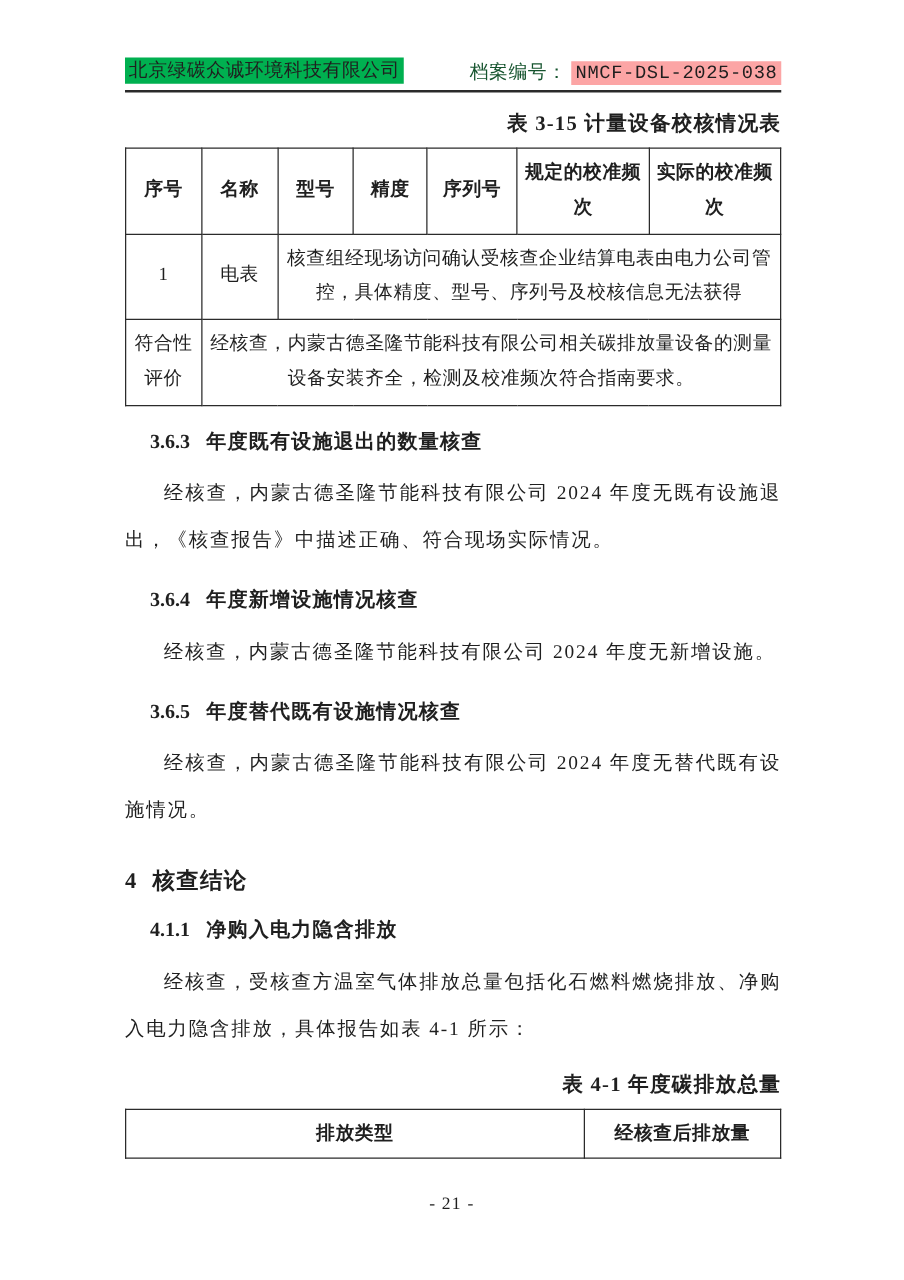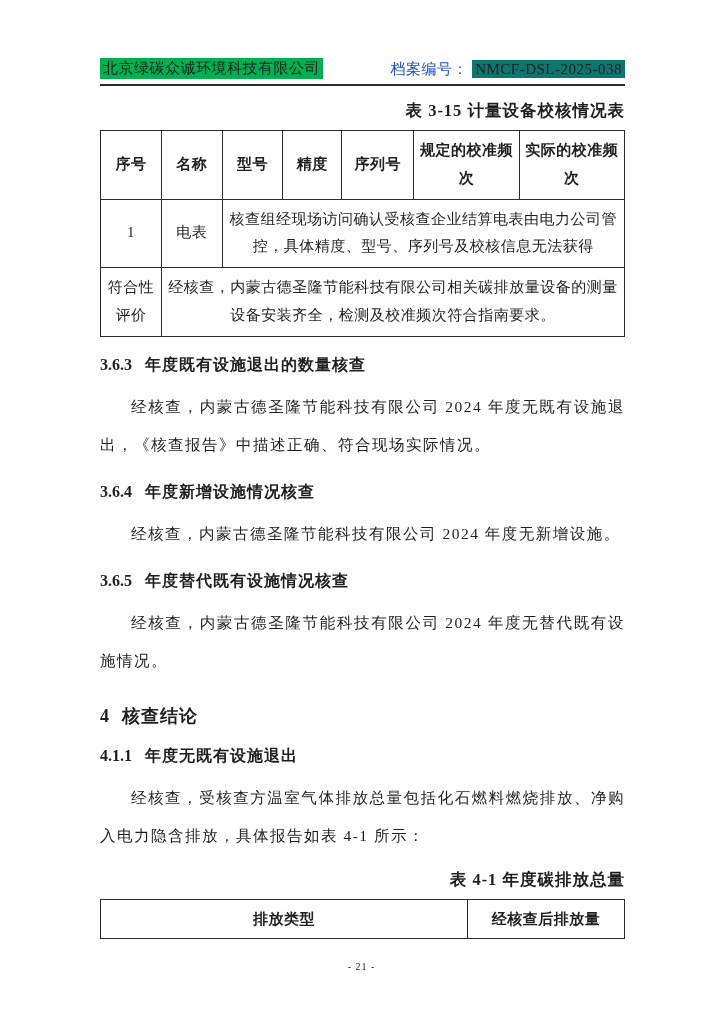--- a/index.html
+++ b/index.html
@@ -8,21 +8,21 @@
     box-sizing:border-box; padding:46px 98px 0 100px; position:relative;
     font-family:"Liberation Serif","DejaVu Serif",serif; color:#1f1f1f;
     overflow:hidden;
   }
   
   .doc-header {
     display:flex; justify-content:space-between; align-items:flex-end;
     border-bottom:2px solid #2a2a2a; padding-bottom:5px;
     font-size:15px; letter-spacing:0.5px; white-space:nowrap;
   }
-  .hl { padding:1px 3px;margin-top:12px; }
+  .hl { padding:1px 3px; }
   .archive-label { font-weight:400; }
   
   .para {
     font-size:15.5px; line-height:38px; text-align:justify;
     letter-spacing:1.5px; margin:12px 0 0 0;
   }
   .indent { text-indent:2em; }
   
   .tbl-title {
     text-align:right; font-weight:700; font-size:16.5px;
@@ -35,41 +35,41 @@
     vertical-align:middle; padding:6px 5px; line-height:1.85;
     letter-spacing:0.5px; word-break:break-all;
   }
   th { font-weight:700; }
   .t315 tbody td { font-weight:400; }
   
   .sec-h { font-weight:700; font-size:16px; margin:16px 0 0 0; letter-spacing:1px; }
   .sec-h .num { letter-spacing:0; margin-right:13px; }
   .h-l1 { font-size:18px; margin-top:24px; }
   .h-l2 { font-size:17px; margin-top:20px; }
-  .h-l3 { margin-top:18px; }
+  .h-l3 { margin-top:18px;margin-left:20px; }
   
   .t41 td { font-weight:700; padding:8px 5px; line-height:1.5; }
   
   .page-footer {
     position:absolute; left:0; bottom:52px; width:100%;
-    text-align:center; font-size:10px; letter-spacing:1px;
+    text-align:center; font-size:14px; letter-spacing:1px;
   }
 </style>
 </head>
 <body>
 
 <div class="page">
 
   <div class="doc-header">
     <span class="hl" style="background: rgb(0, 176, 80);">
       <span>北京绿碳众诚环境科技有限公司</span>
     </span>
     <span>
-      <span class="archive-label" style="color: #1d4ed8;">档案编号：</span>
-      <span class="hl" style="background: #0f766e;">
+      <span class="archive-label" style="color: #14532d;">档案编号：</span>
+      <span class="hl" style="background: #fca5a5; font-family: Liberation Mono, monospace;">
         <span>NMCF-DSL-2025-038</span>
       </span>
     </span>
   </div>
 
 
   <div class="tbl-title">表 3-15 计量设备校核情况表</div>
 
   <table class="t315">
     <colgroup>
@@ -119,21 +119,21 @@
     <span class="num">3.6.5</span><span>年度替代既有设施情况核查</span>
   </div>
   <p class="para indent">经核查，内蒙古德圣隆节能科技有限公司 2024 年度无替代既有设施情况。</p>
 
   <div class="sec-h h-l1">
     <span class="num">4</span><span>核查结论</span>
   </div>
 
 
   <div class="sec-h h-l3">
-    <span class="num">4.1.1</span><span>年度无既有设施退出</span>
+    <span class="num">4.1.1</span><span>净购入电力隐含排放</span>
   </div>
   <p class="para indent">经核查，受核查方温室气体排放总量包括化石燃料燃烧排放、净购入电力隐含排放，具体报告如表 4-1 所示：</p>
 
   <div class="tbl-title">表 4-1 年度碳排放总量</div>
 
   <table class="t41">
     <colgroup>
         <col style="width:70%">
         <col style="width:30%">
       </colgroup>

